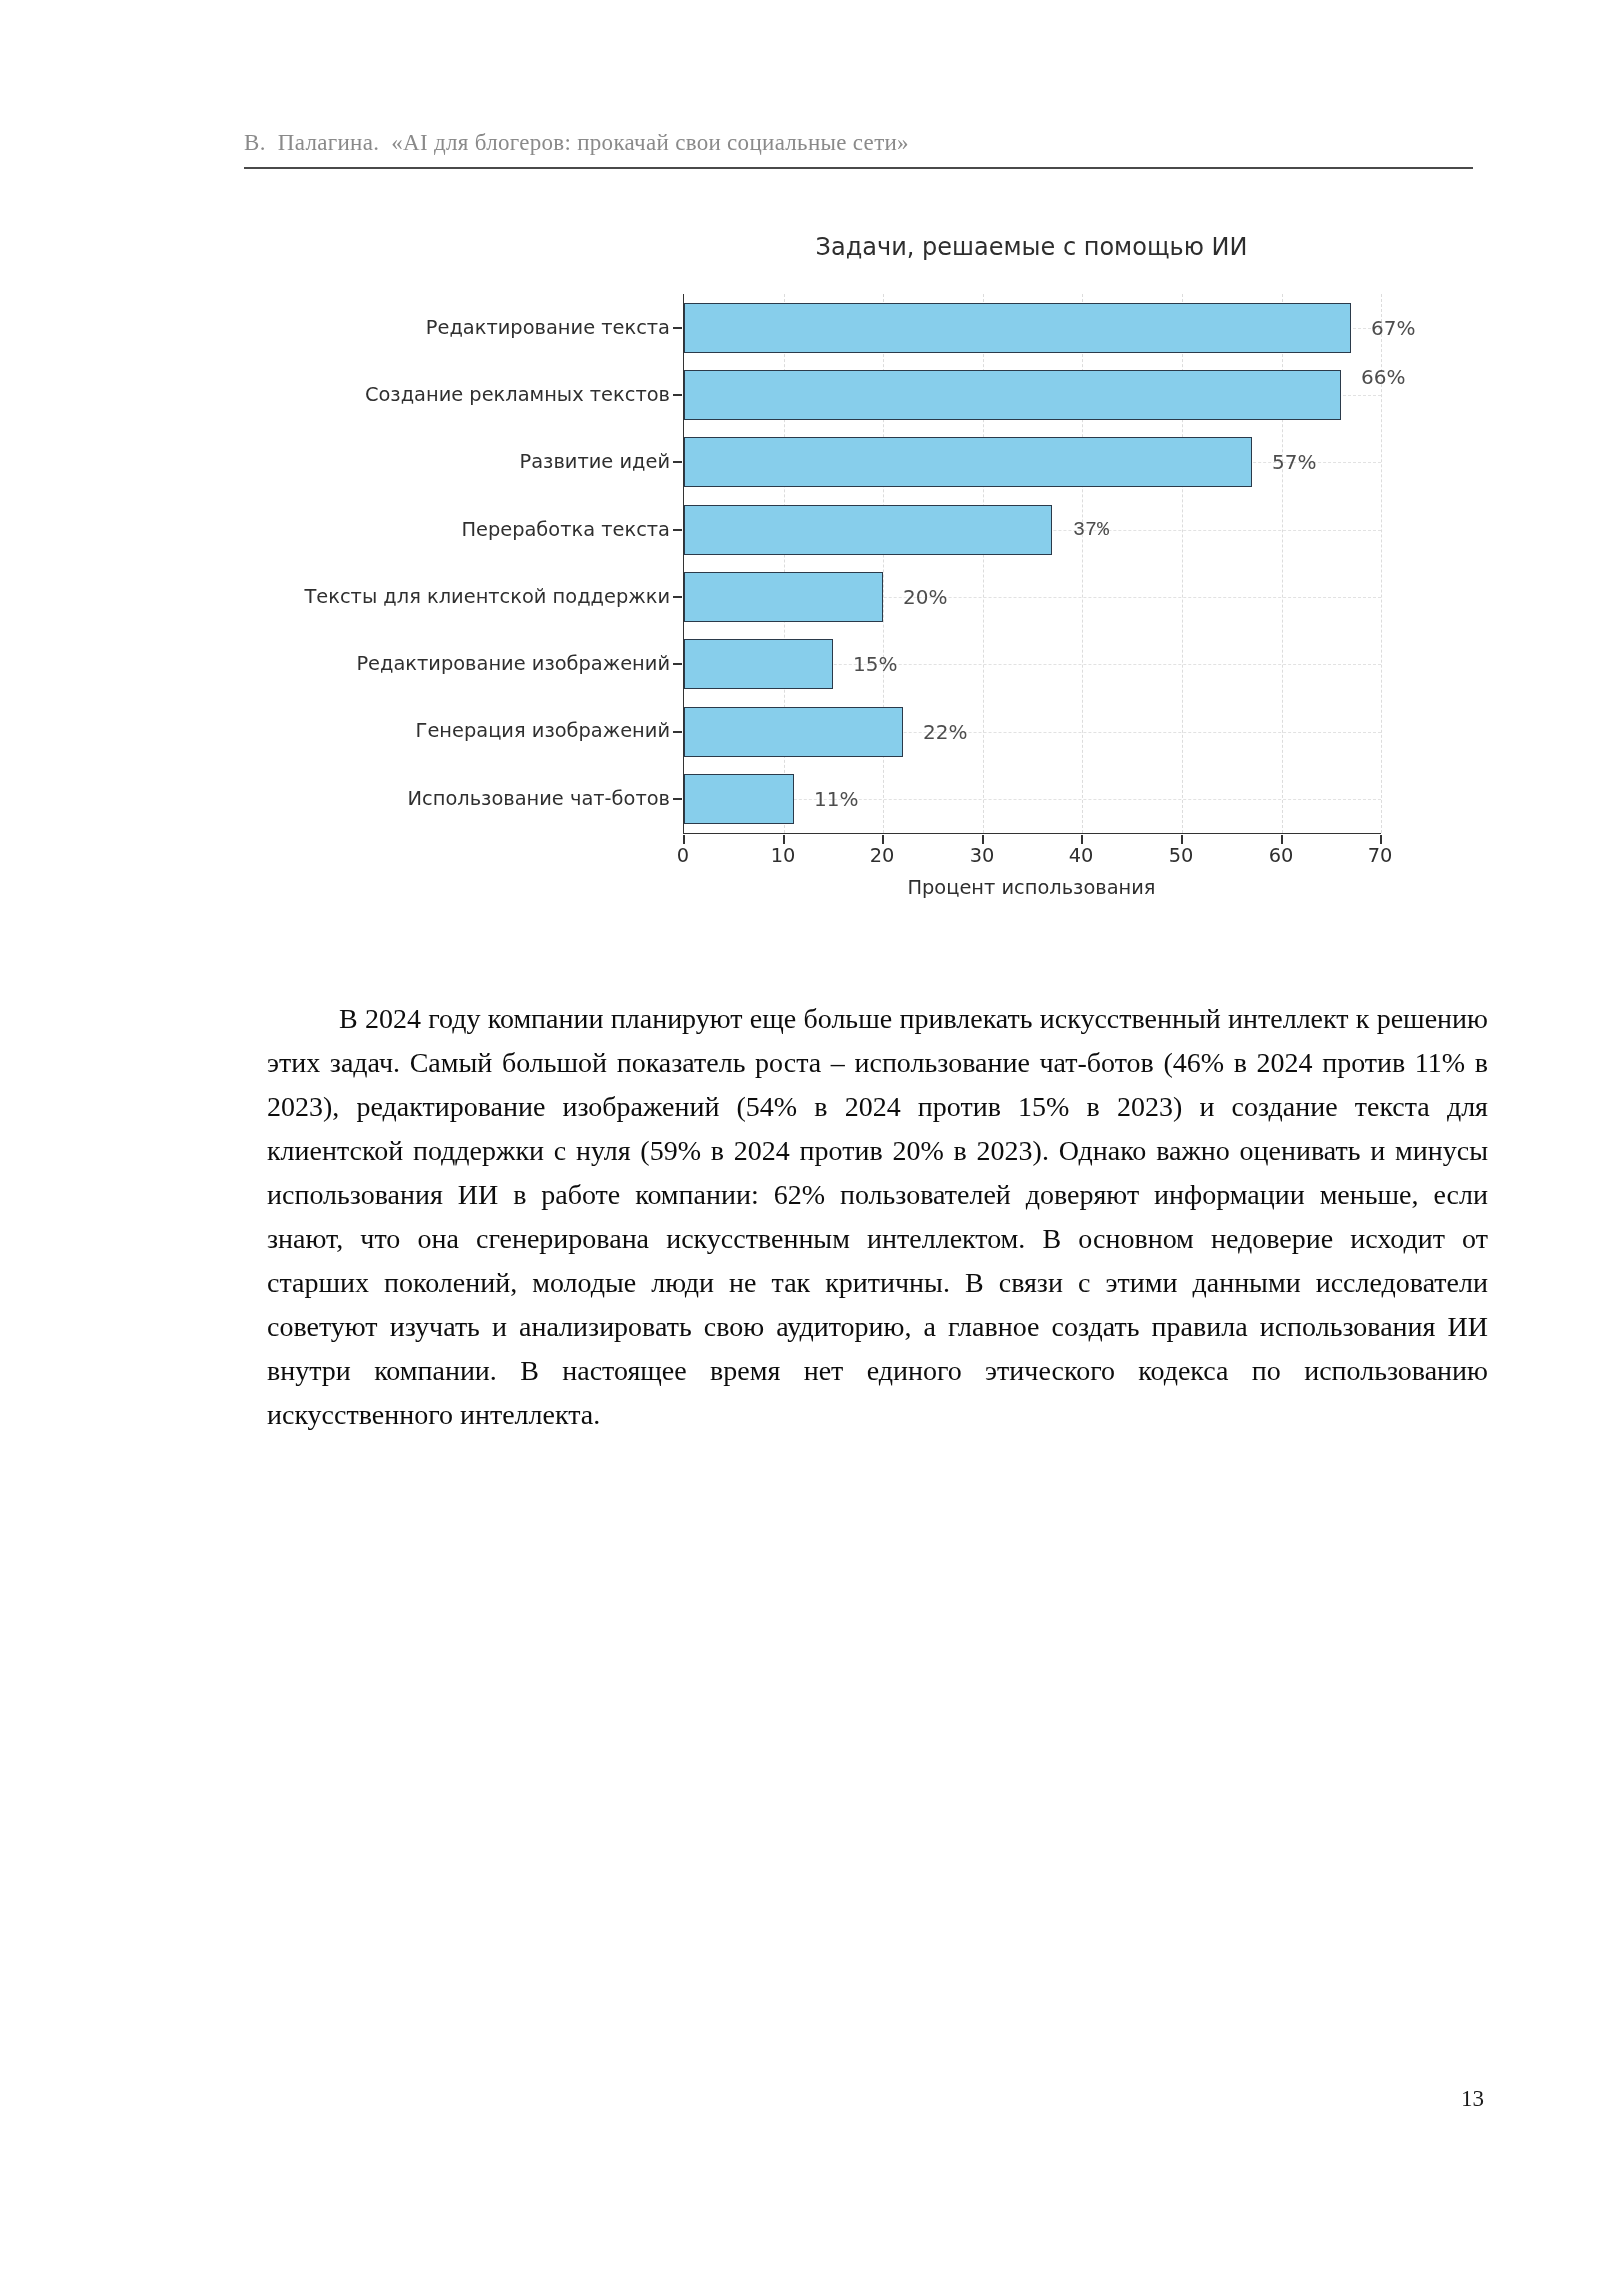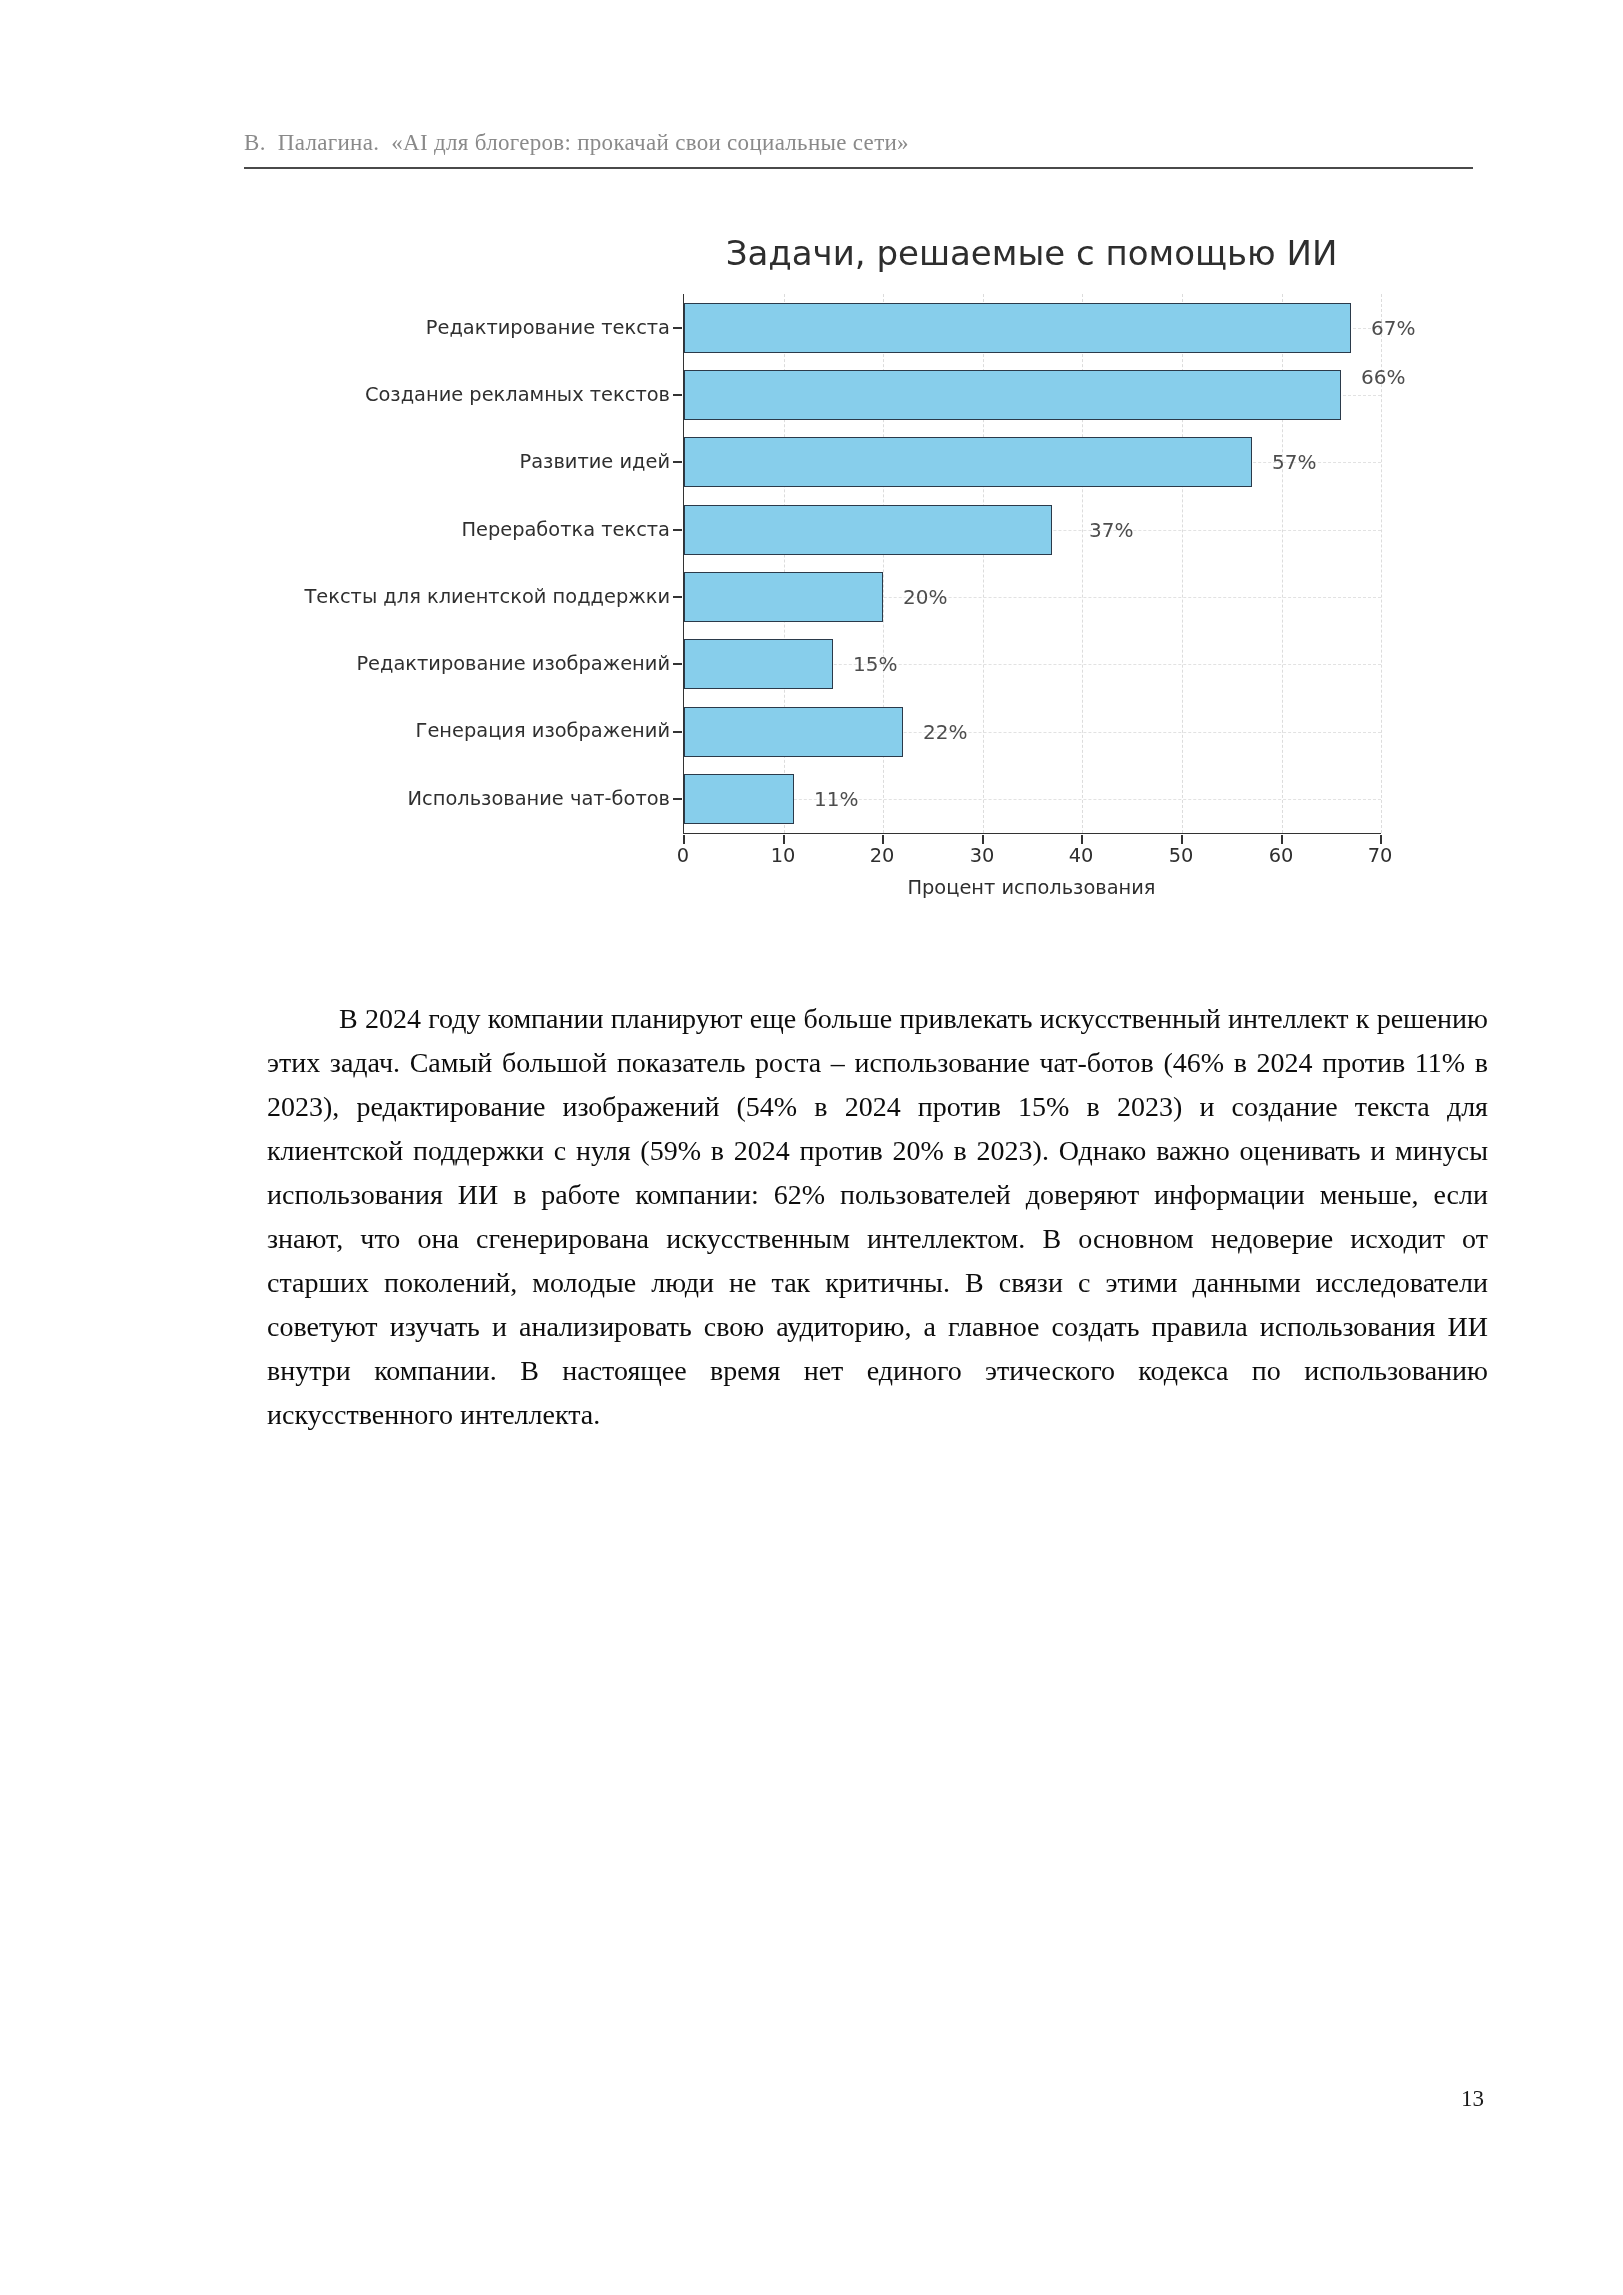--- a/index.html
+++ b/index.html
@@ -7,21 +7,21 @@
         font-family:"Liberation Serif", serif;color:#111;}
 
   
   .running-head{position:absolute;left:244px;top:130px;font-size:23px;color:#8a8a8a;
                 white-space:pre;letter-spacing:0.3px;}
   .header-rule{position:absolute;left:244px;top:167px;width:1229px;height:1.9px;background:#4a4a4a;}
 
   
   .chart{position:absolute;left:0;top:0;margin:0;font-family:"DejaVu Sans", sans-serif;}
   .chart-title{position:absolute;left:683px;top:233px;width:697px;text-align:center;
-               font-size:34px;color:#2e2e2e;}
+               font-size:24px;color:#2e2e2e;}
   .plot{position:absolute;left:683px;top:294px;width:697px;height:539px;
         border-left:1.9px solid #333;border-bottom:1.9px solid #333;}
   .vgrid{position:absolute;top:0;bottom:0;width:0;border-left:1.3px dashed #dcdcdc;}
   .hgrid{position:absolute;left:0;right:0;height:0;border-top:1.3px dashed #e2e2e2;}
   .bar{position:absolute;left:0;height:50px;box-sizing:border-box;}
   .bar-value{position:absolute;font-size:20px;color:#4d4d4d;white-space:nowrap;}
   .ytick-mark{position:absolute;left:-10.6px;width:8.8px;height:1.9px;background:#333;}
   .xtick-mark{position:absolute;bottom:-10.6px;width:1.9px;height:8.8px;background:#333;}
   .ylabel{position:absolute;left:269px;width:401px;text-align:right;font-size:19.4px;
           color:#2f2f2f;white-space:nowrap;}
@@ -69,21 +69,21 @@
         <div class="hgrid" style="top: 101px;"></div>
         <div class="bar" style="top: 76px; width: 657px; background: rgb(135, 206, 235); border: 1.9px solid rgb(43, 58, 74);"></div>
         <div class="bar-value" style="left: 677px; top: 71px;">66%</div>
         <div class="ytick-mark" style="top: 100px;"></div>
         <div class="hgrid" style="top: 168px;"></div>
         <div class="bar" style="top: 143px; width: 568px; background: rgb(135, 206, 235); border: 1.9px solid rgb(43, 58, 74);"></div>
         <div class="bar-value" style="left: 588px; top: 156px;">57%</div>
         <div class="ytick-mark" style="top: 167px;"></div>
         <div class="hgrid" style="top: 236px;"></div>
         <div class="bar" style="top: 211px; width: 368px; background: rgb(135, 206, 235); border: 1.9px solid rgb(43, 58, 74);"></div>
-        <div class="bar-value" style="left: 405px; top: 224px;">37%</div>
+        <div class="bar-value" style="left: 389px; top: 224px; font-family: Liberation Mono, monospace;">37%</div>
         <div class="ytick-mark" style="top: 235px;"></div>
         <div class="hgrid" style="top: 303px;"></div>
         <div class="bar" style="top: 278px; width: 199px; background: rgb(135, 206, 235); border: 1.9px solid rgb(43, 58, 74);"></div>
         <div class="bar-value" style="left: 219px; top: 291px;">20%</div>
         <div class="ytick-mark" style="top: 302px;"></div>
         <div class="hgrid" style="top: 370px;"></div>
         <div class="bar" style="top: 345px; width: 149px; background: rgb(135, 206, 235); border: 1.9px solid rgb(43, 58, 74);"></div>
         <div class="bar-value" style="left: 169px; top: 358px;">15%</div>
         <div class="ytick-mark" style="top: 369px;"></div>
         <div class="hgrid" style="top: 438px;"></div>

